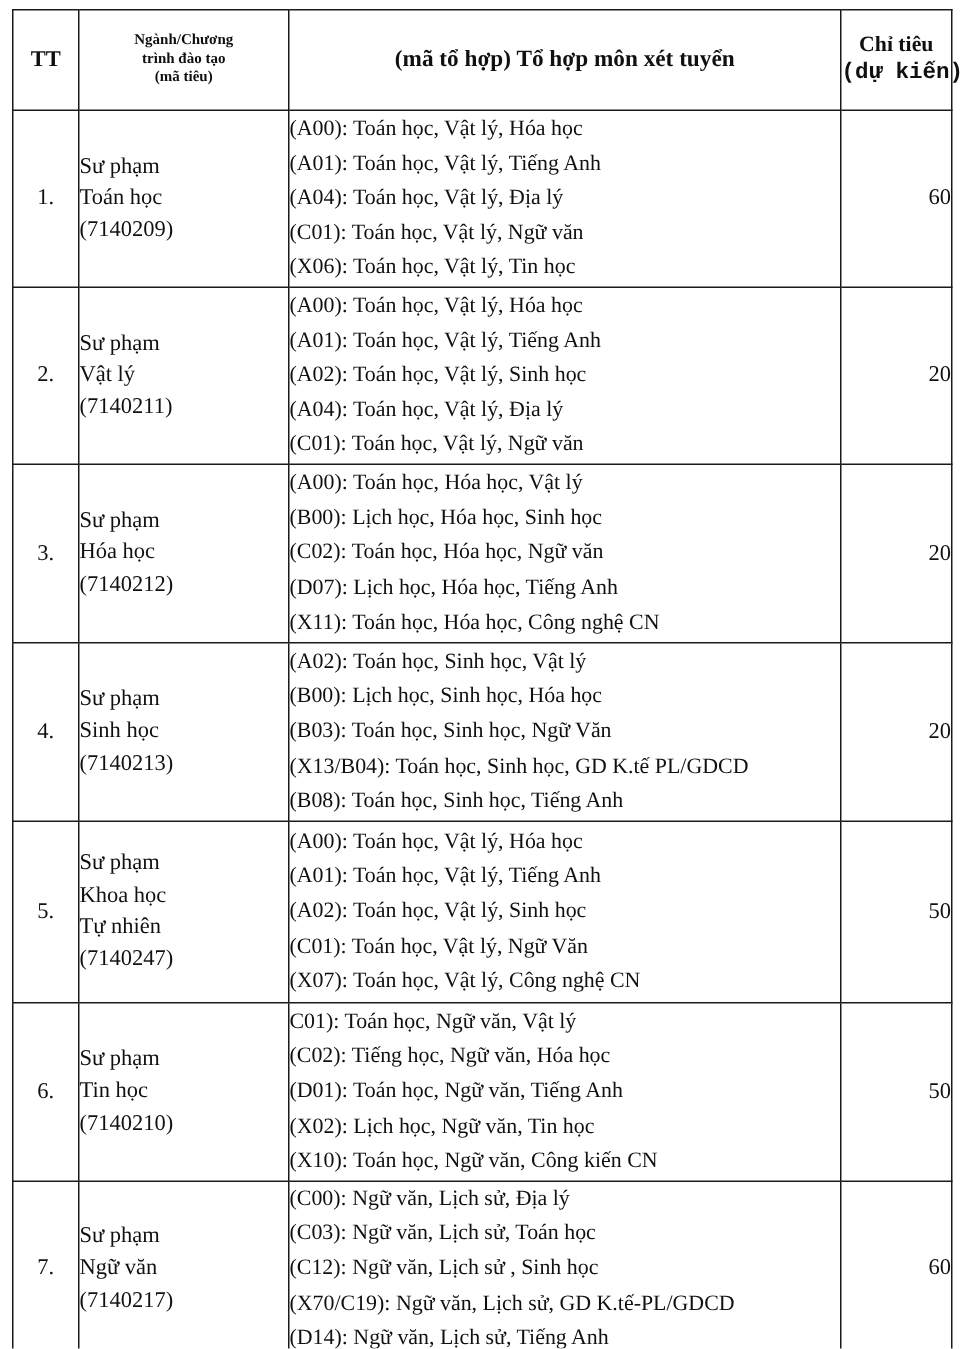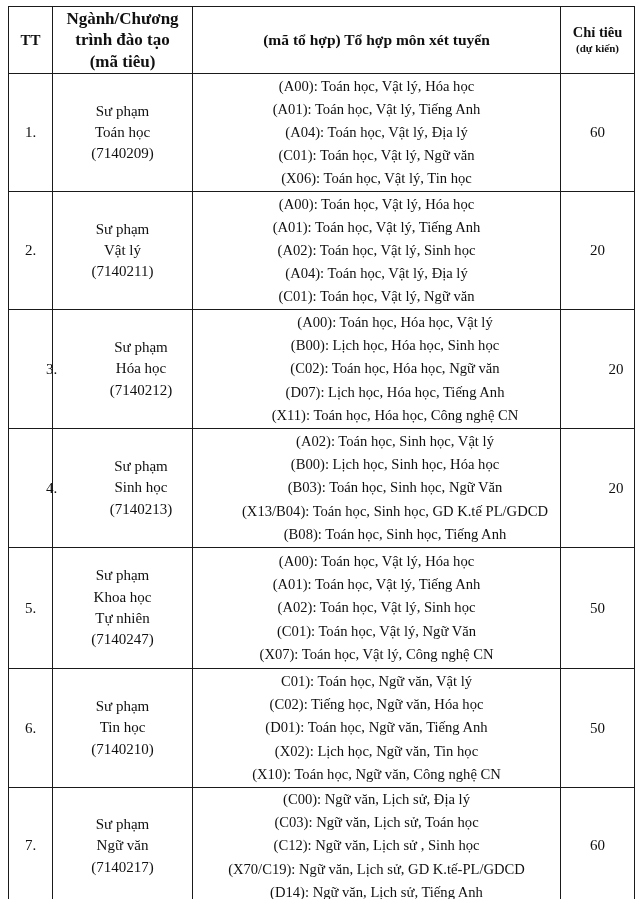--- a/index.html
+++ b/index.html
@@ -48,67 +48,66 @@
   
   thead th {
     font-weight: bold;
     text-align: center;
     font-size: 14.5px;
     line-height: 1.24;
     padding: 5px 3px;
     height: 66px;
   }
   thead th.h-tt      { font-size: 15px; }
-  thead th.h-prog    { font-size: 17px; }
+  thead th.h-prog    { font-size: 10px; }
   thead th.h-combo   { font-size: 15.5px; }
   thead th.h-quota   { font-size: 14.5px; }
 
   .h-line { display: block; white-space: nowrap; }
-  .h-quota .h-sub { font-size: 11px; }
+  .h-quota .h-sub { font-size: 15px; font-family: Liberation Mono, monospace; }
 
   
   td.tt {
     text-align: center;
     font-size: 15px;
     width: 44px;
   }
   td.prog {
-    text-align: center;
     font-size: 15px;
     line-height: 1.42;
     padding: 2px 2px;
   }
   td.prog .p-line { display: block; white-space: nowrap; }
 
   td.combo {
-    text-align: center;
+    text-align: left;
     font-size: 14.6px;
     line-height: 1.0;
     padding: 3px 4px 3px 7px;
   }
   td.combo ul {
     list-style: none;
     margin: 0;
     padding: 0;
   }
   td.combo li {
     white-space: nowrap;
     height: 23.2px;
     line-height: 23.2px;
     overflow: hidden;
   }
 
   td.quota {
-    text-align: center;
+    text-align: right;
     font-size: 15px;
   }
 
   
   tr.r1 td, tr.r2 td { height: 117px; }
-  tr.r3 td, tr.r4 td { height: 118px; padding-left: 37px; }
+  tr.r3 td, tr.r4 td { height: 118px; }
   tr.r5 td { height: 120px; }
   tr.r6 td { height: 118px; }
   tr.r7 td { height: 113px; }
 </style>
 </head>
 <body>
 
 <div class="sheet">
   <table class="admissions">
     <colgroup>
@@ -234,21 +233,21 @@
             <span class="p-line">Sư phạm</span>
             <span class="p-line">Tin học</span>
             <span class="p-line">(7140210)</span>
           </td>
           <td class="combo">
             <ul>
               <li>C01): Toán học, Ngữ văn, Vật lý</li>
               <li>(C02): Tiếng học, Ngữ văn, Hóa học</li>
               <li>(D01): Toán học, Ngữ văn, Tiếng Anh</li>
               <li>(X02): Lịch học, Ngữ văn, Tin học</li>
-              <li>(X10): Toán học, Ngữ văn, Công nghệ CN</li>
+              <li>(X10): Toán học, Ngữ văn, Công kiến CN</li>
             </ul>
           </td>
           <td class="quota">50</td>
         </tr>
         <tr class="r7">
           <td class="tt">7.</td>
           <td class="prog">
             <span class="p-line">Sư phạm</span>
             <span class="p-line">Ngữ văn</span>
             <span class="p-line">(7140217)</span>

